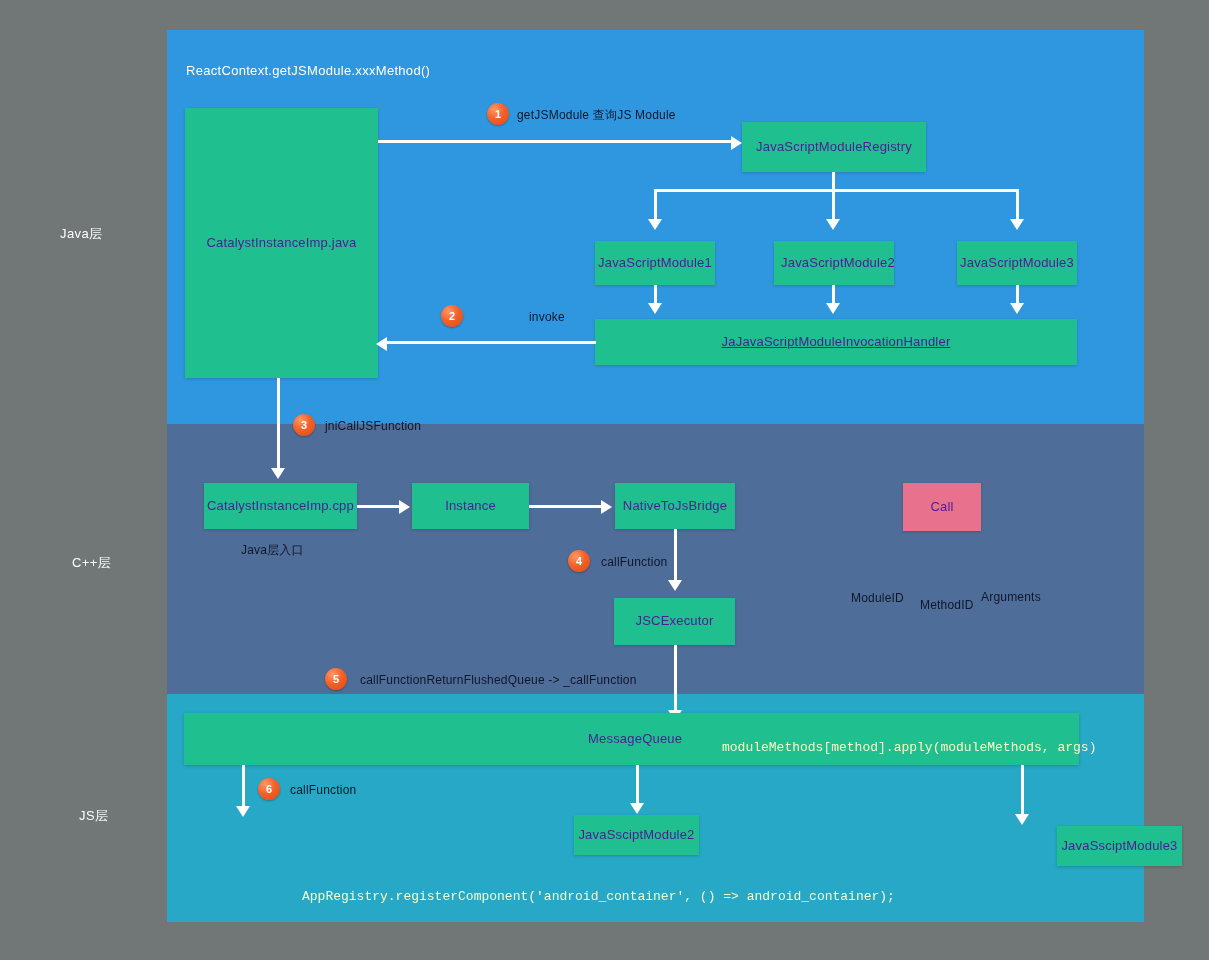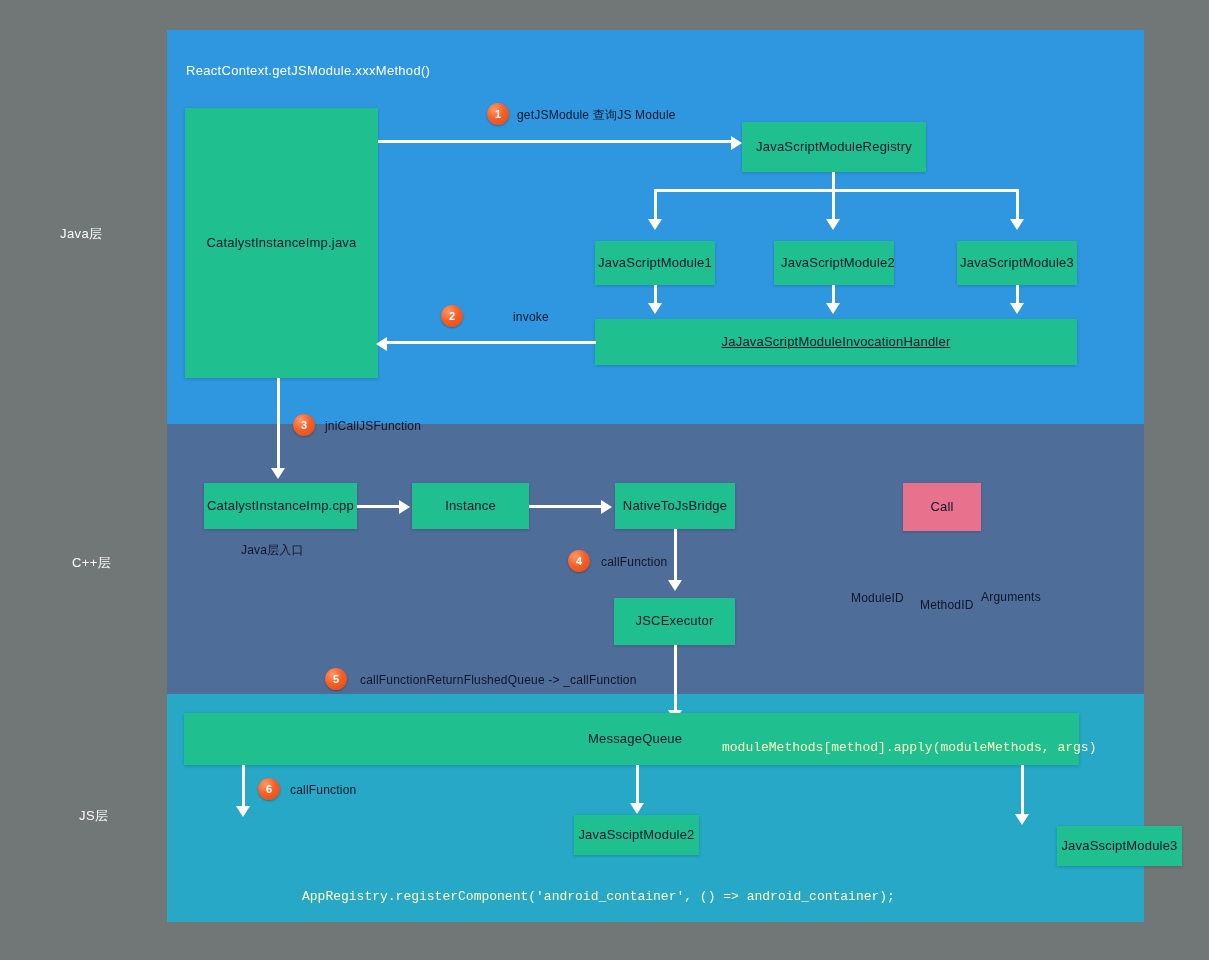--- a/index.html
+++ b/index.html
@@ -23,21 +23,21 @@
     position:absolute;color:#ffffff;font-size:13px;
     letter-spacing:.4px;white-space:nowrap;
   }
   #label-java{left:60px;top:225px;}
   #label-cpp{left:72px;top:554px;}
   #label-js{left:79px;top:807px;}
 
   
   .node{
     position:absolute;background:#1fbf8f;
-    color:#0f172a;font-size:13px;
+    color:#4c1d95;font-size:13px;
     display:flex;align-items:center;justify-content:center;
     text-align:center;box-sizing:border-box;
     box-shadow:0 1px 3px rgba(0,0,0,.18);
     letter-spacing:.2px;line-height:1.25;
   }
   .node.pink{background:#e8718d;}
 
   
   .txt{position:absolute;color:#0f172a;font-size:12px;white-space:nowrap;letter-spacing:.2px;}
   .title{position:absolute;color:#ffffff;font-size:13px;white-space:nowrap;letter-spacing:.3px;}
@@ -111,21 +111,21 @@
   <div class="ln v" style="left:654px;top:285px;height:21px;"></div>
   <div class="head down" style="left:648px;top:303px;"></div>
   <div class="ln v" style="left:832px;top:285px;height:21px;"></div>
   <div class="head down" style="left:826px;top:303px;"></div>
   <div class="ln v" style="left:1016px;top:285px;height:21px;"></div>
   <div class="head down" style="left:1010px;top:303px;"></div>
 
   <div class="ln h" style="left:387px;top:341px;width:209px;"></div>
   <div class="head left" style="left:376px;top:337px;"></div>
   <div class="badge" style="left:441px;top:305px;">2</div>
-  <div class="txt" style="left:468px;top:310px;padding-left:45px;">invoke</div>
+  <div class="txt" style="left:484px;top:310px;padding-left:45px;">invoke</div>
 
   <div class="ln v" style="left:277px;top:378px;height:93px;"></div>
   <div class="head down" style="left:271px;top:468px;"></div>
   <div class="badge" style="left:293px;top:414px;">3</div>
   <div class="txt" style="left:325px;top:419px;">jniCallJSFunction</div>
 
   <div class="node" style="left:204px;top:483px;width:153px;height:46px;">CatalystInstanceImp.cpp</div>
   <div class="node" style="left:412px;top:483px;width:117px;height:46px;">Instance</div>
   <div class="node" style="left:615px;top:483px;width:120px;height:46px;">NativeToJsBridge</div>
   <div class="node" style="left:614px;top:598px;width:121px;height:47px;">JSCExecutor</div>

